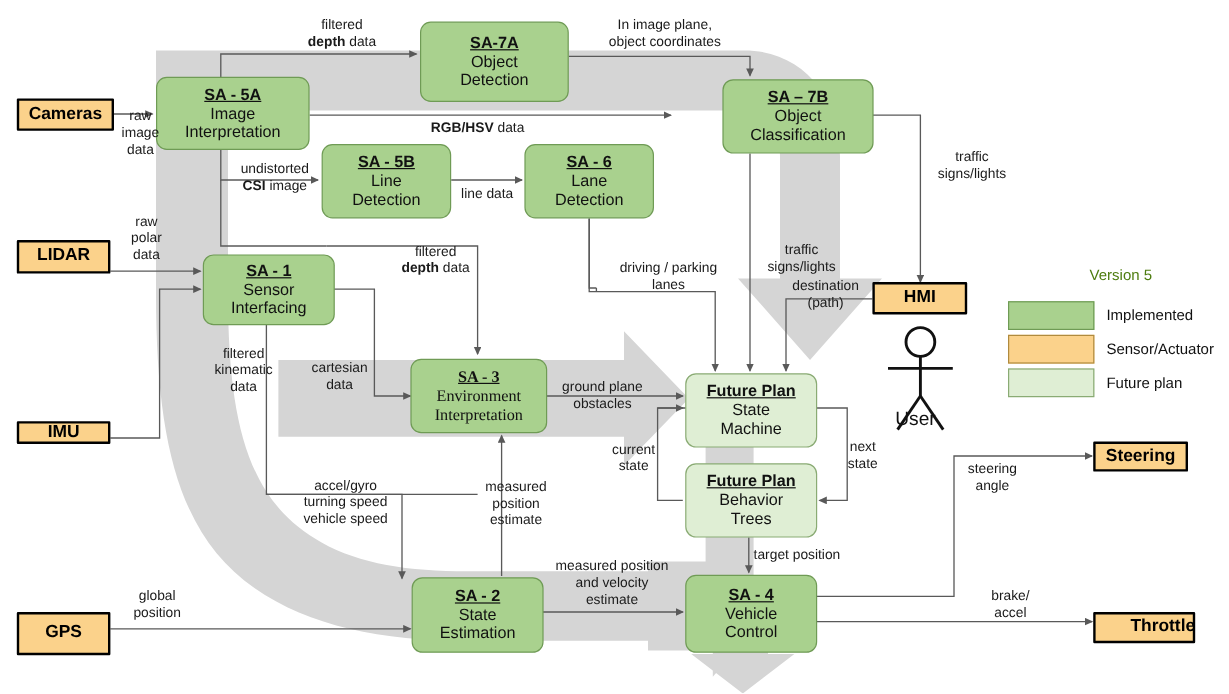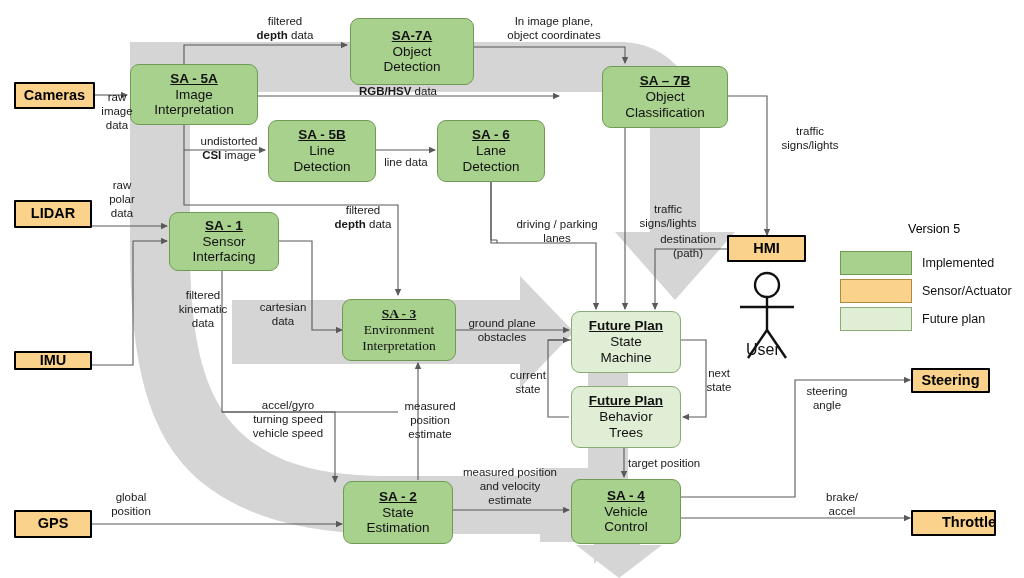--- a/index.html
+++ b/index.html
@@ -28,21 +28,21 @@
   .lbl b{font-weight:bold;}
 
   
   #legend{position:absolute;}
   .legrow{display:flex;align-items:center;margin-bottom:4px;}
   .legsw{width:72px;height:24px;border:1px solid #6f9b55;box-sizing:border-box;}
   .legsw.imp{background:#a9d18e;}
   .legsw.sen{background:#fbd28b;border-color:#b08a3e;}
   .legsw.fut{background:#dfeed4;border-color:#8aab74;}
   .legtx{font-size:12.5px;color:#111;margin-left:10px;}
-  #verlbl{position:absolute;font-size:12.5px;color:#000000;}
+  #verlbl{position:absolute;font-size:12.5px;color:#4d7c0f;}
 
   #userlbl{position:absolute;font-size:16px;color:#111;}
 </style>
 </head>
 <body>
 
 <div id="stage">
 
   <svg class="layer" id="flow">
     <g fill="#d5d5d5">
@@ -155,21 +155,21 @@
 
   <div class="node sensor" style="left:14px;top:82px;width:81px;height:27px;">
     <span>Cameras</span>
   </div>
   <div class="node sensor" style="left:14px;top:200px;width:78px;height:28px;">
     <span>LIDAR</span>
   </div>
   <div class="node sensor" style="left:14px;top:351px;width:78px;height:19px;justify-content:center;">
     <span>IMU</span>
   </div>
-  <div class="node sensor" style="left:14px;top:510px;width:78px;height:28px;">
+  <div class="node sensor" style="left:14px;top:510px;width:78px;height:36px;">
     <span>GPS</span>
   </div>
   <div class="node sensor" style="left:727px;top:235px;width:79px;height:27px;">
     <span>HMI</span>
   </div>
   <div class="node sensor" style="left:911px;top:368px;width:79px;height:25px;">
     <span>Steering</span>
   </div>
   <div class="node sensor" style="left:911px;top:510px;width:85px;height:26px;padding-left:31px;">
     <span>Throttle</span>
@@ -255,21 +255,21 @@
   <div class="lbl" style="left:94px;top:90px;width:46px;">raw
 image
 data</div>
 
   <div class="lbl" style="left:235px;top:14px;width:100px;">filtered
 <b>depth</b> data</div>
 
   <div class="lbl" style="left:484px;top:14px;width:140px;">In image plane,
 object coordinates</div>
 
-  <div class="lbl" style="left:338px;top:84px;width:120px;"><b>RGB/HSV</b> data</div>
+  <div class="lbl" style="left:338px;top:100px;width:120px;"><b>RGB/HSV</b> data</div>
 
   <div class="lbl" style="left:189px;top:134px;width:80px;">undistorted
 <b>CSI</b> image</div>
 
   <div class="lbl" style="left:377px;top:155px;width:58px;">line data</div>
 
   <div class="lbl" style="left:100px;top:178px;width:44px;">raw
 polar
 data</div>
 

